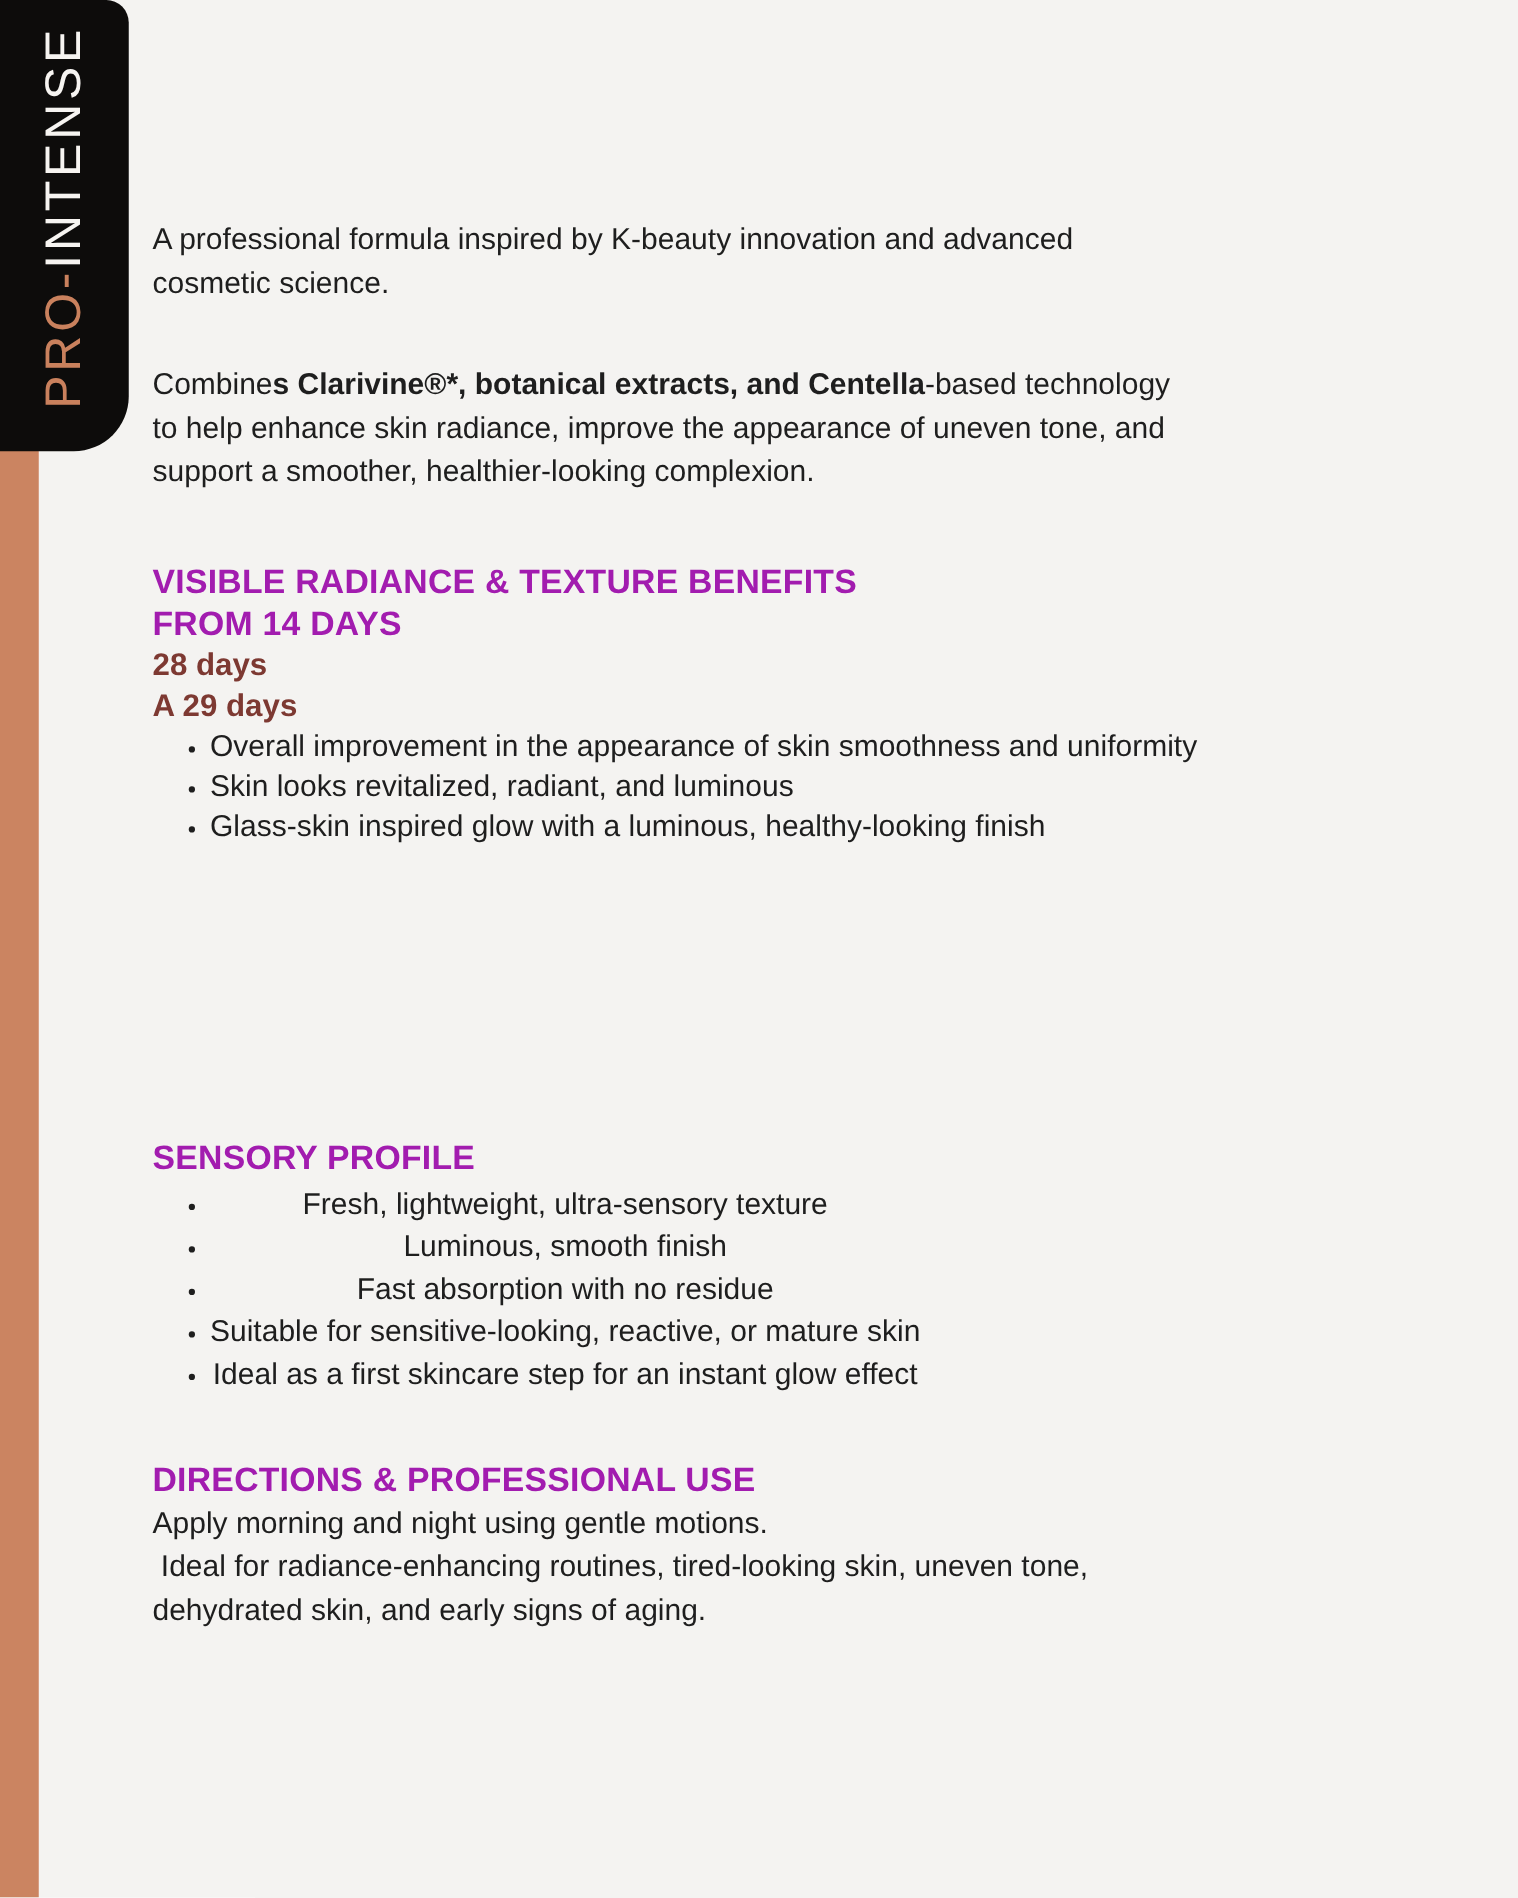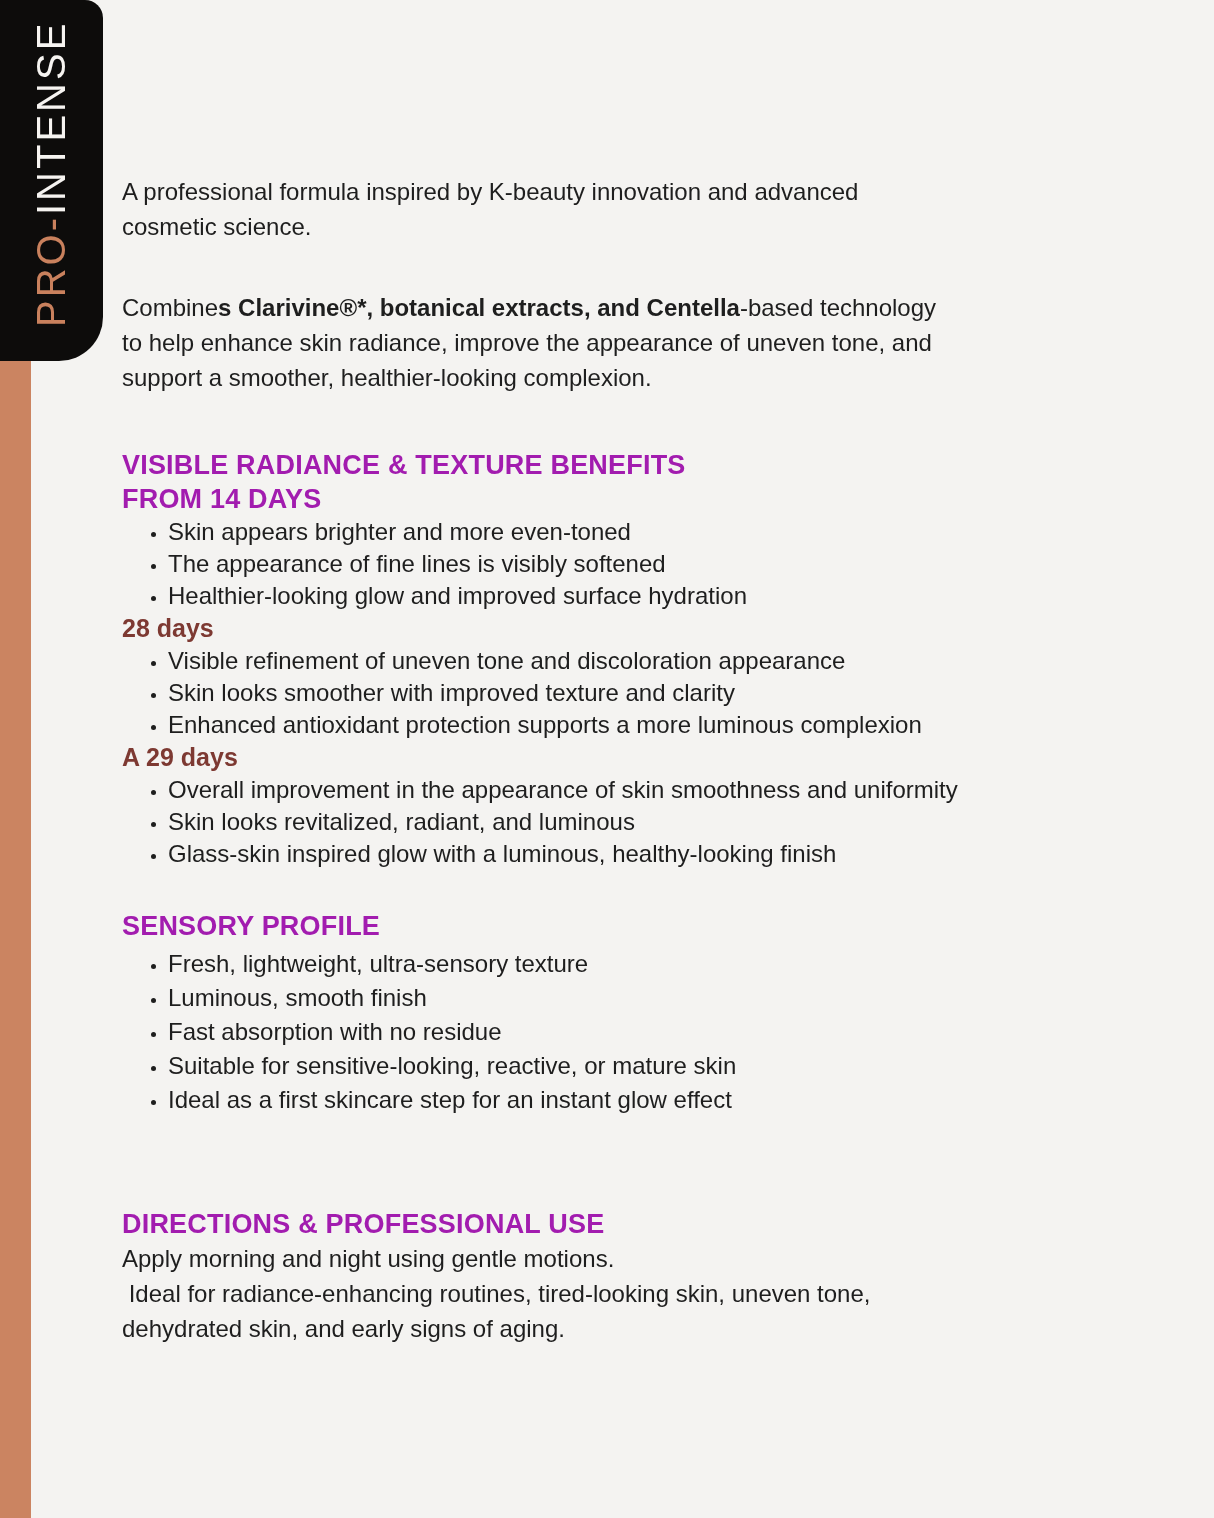--- a/index.html
+++ b/index.html
@@ -31,33 +31,33 @@
   .content {
     position:absolute; left:122px; top:0; width:1010px;
     font-size:24px; line-height:35px;
   }
   .line { white-space:pre; }
   .para { position:absolute; margin:0; }
   #p1 { top:174px; }
   #p2 { top:290px; }
   #benefits  { position:absolute; top:448px; }
   #sensory   { position:absolute; top:909px; }
-  #directions{ position:absolute; top:1207px; }
+  #directions{ position:absolute; top:1167px; }
 
   .h-maroon {
     margin:0; color:#a21caf; font-weight:700;
     font-size:27px; line-height:34px; letter-spacing:0.2px;
   }
   .sub {
     color:#7d3932; font-weight:700; font-size:25px; line-height:33px;
   }
   ul.bullets { margin:0; padding:0 0 0 46px; list-style:disc; }
   ul.bullets li { line-height:32px; }
   #sensory ul.bullets { margin-top:4px; }
-  #sensory ul.bullets li { line-height:34px; }
+  #sensory ul.bullets li { line-height:34px;text-align:center; }
   ul.bullets li::marker { color:#1e1e1e; font-size:17px; }
   b { font-weight:700; }
 </style>
 </head>
 <body>
 
 <div class="page">
 
   <div class="stripe"></div>
 
@@ -79,31 +79,21 @@
         <div class="line"><span>Combine</span><b>s Clarivine®*, botanical extracts, and Centella</b><span>-based technology</span></div>
         <div class="line"><span>to help enhance skin radiance, improve the appearance of uneven tone, and</span></div>
         <div class="line"><span>support a smoother, healthier-looking complexion.</span></div>
       </div>
 
     <section id="benefits">
       <h2 class="h-maroon">
         <div class="line">VISIBLE RADIANCE &amp; TEXTURE BENEFITS</div>
         <div class="line">FROM 14 DAYS</div>
       </h2>
-      <ul class="bullets">
-          <li>Skin appears brighter and more even-toned</li>
-          <li>The appearance of fine lines is visibly softened</li>
-          <li>Healthier-looking glow and improved surface hydration</li>
-        </ul>
       <div class="sub">28 days</div>
-      <ul class="bullets">
-          <li>Visible refinement of uneven tone and discoloration appearance</li>
-          <li>Skin looks smoother with improved texture and clarity</li>
-          <li>Enhanced antioxidant protection supports a more luminous complexion</li>
-        </ul>
       <div class="sub">A 29 days</div>
       <ul class="bullets">
           <li>Overall improvement in the appearance of skin smoothness and uniformity</li>
           <li>Skin looks revitalized, radiant, and luminous</li>
           <li>Glass-skin inspired glow with a luminous, healthy-looking finish</li>
         </ul>
     </section>
 
     <section id="sensory">
       <h2 class="h-maroon">SENSORY PROFILE</h2>

